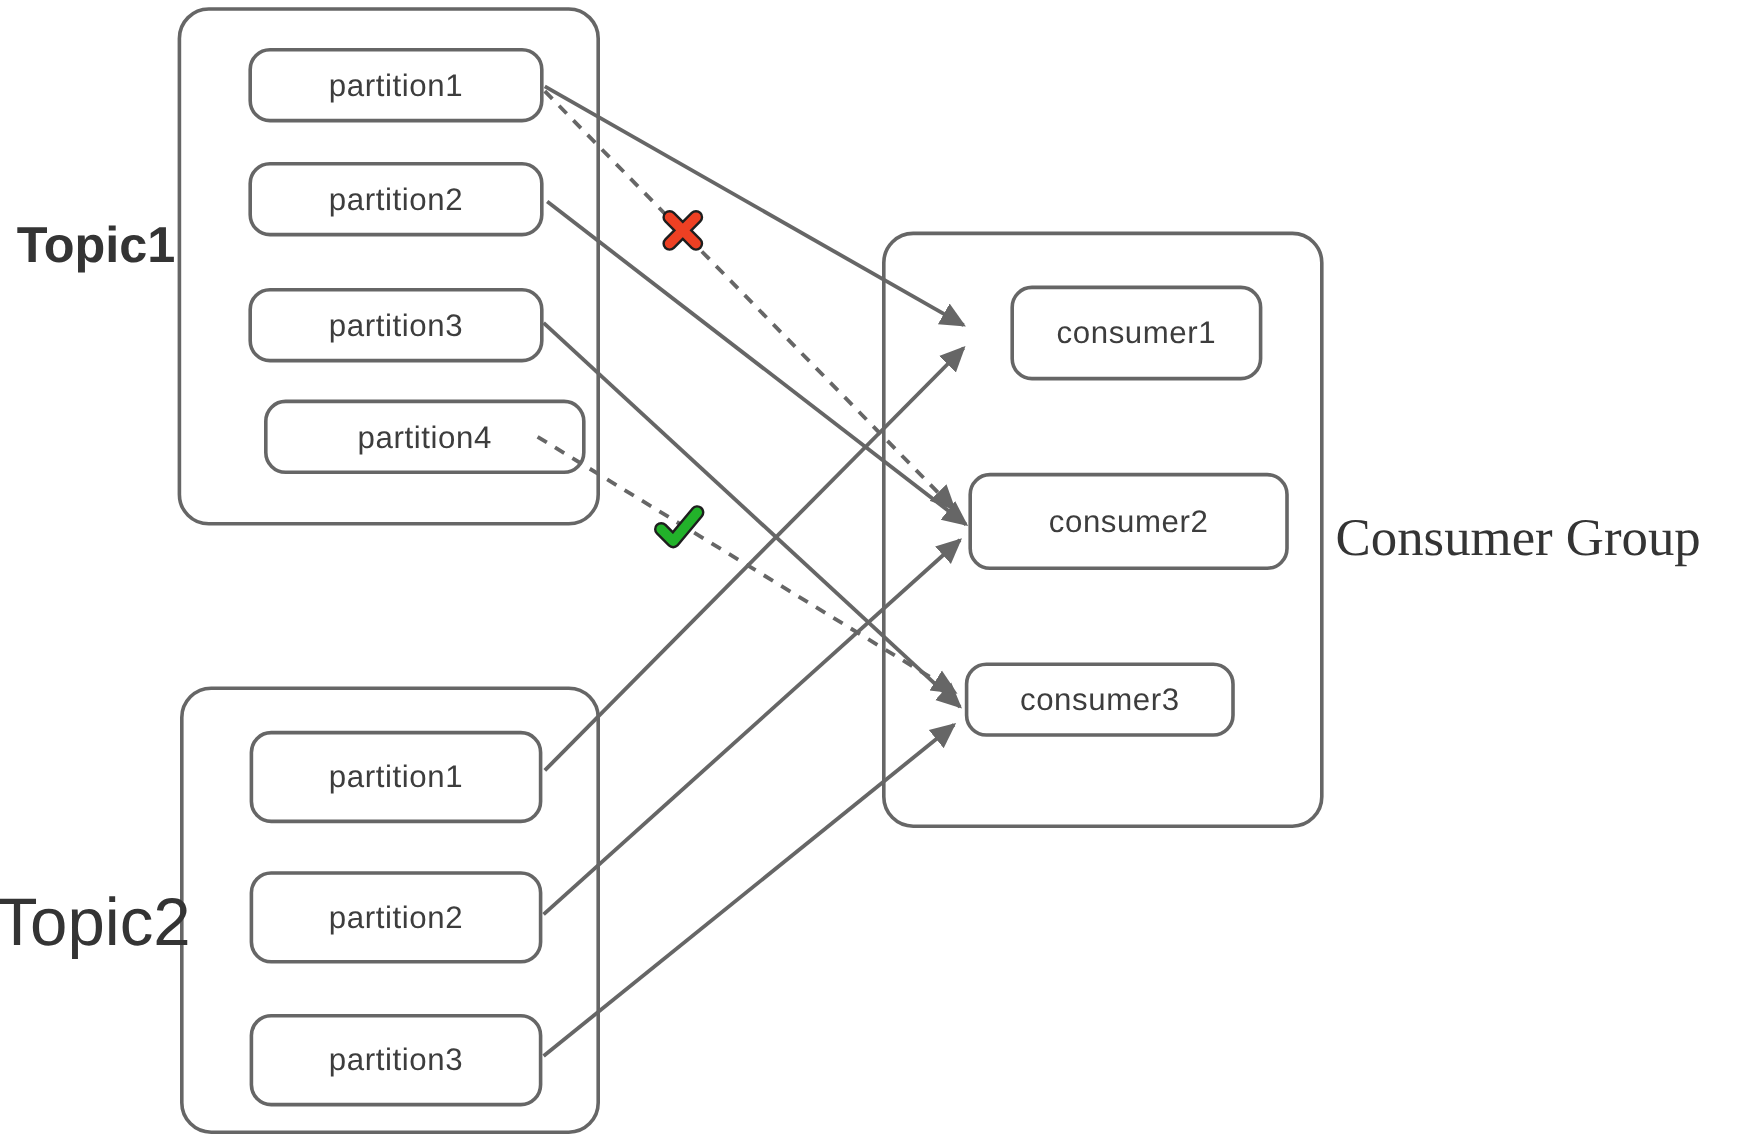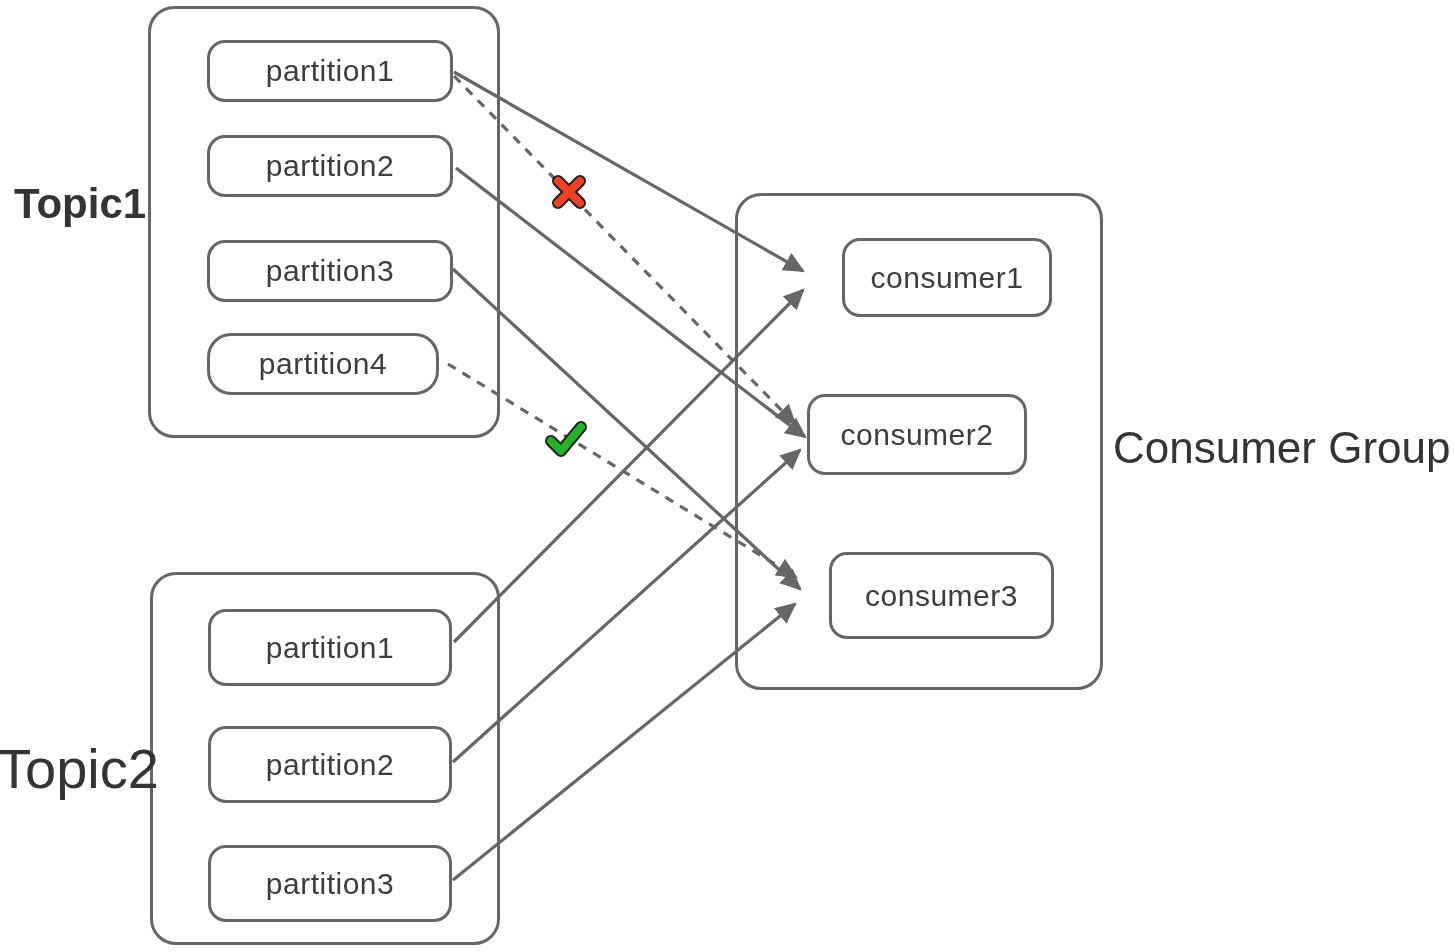--- a/index.html
+++ b/index.html
@@ -20,21 +20,21 @@
   }
   .node-box {
     position: absolute;
     box-sizing: border-box;
     border: 3px solid #666666;
     border-radius: 18px;
     background: #ffffff;
     display: flex;
     align-items: center;
     justify-content: center;
-    font-size: 30px;
+    font-size: 26px;
     color: #3d3d3d;
     letter-spacing: 0.5px;
   }
   .group-label {
     position: absolute;
     transform: translate(-50%, -50%);
     color: #343434;
     white-space: nowrap;
   }
   .group-label.left-align { transform: translate(0, -50%); }
@@ -47,31 +47,31 @@
 </style>
 </head>
 <body>
 
 <div class="stage" id="stage">
     <div class="group-box" style="left: 148px; top: 6px; width: 352px; height: 432px; border-color: rgb(102, 102, 102);"></div>
     <div class="group-label" style="left: 80px; top: 204px; font-size: 42px; color: rgb(52, 52, 52); font-weight: bold;">Topic1</div>
     <div class="node-box" style="left: 207px; top: 40px; width: 246px; height: 62px; border-color: rgb(102, 102, 102); color: rgb(61, 61, 61);">partition1</div>
     <div class="node-box" style="left: 207px; top: 135px; width: 246px; height: 62px; border-color: rgb(102, 102, 102); color: rgb(61, 61, 61);">partition2</div>
     <div class="node-box" style="left: 207px; top: 240px; width: 246px; height: 62px; border-color: rgb(102, 102, 102); color: rgb(61, 61, 61);">partition3</div>
-    <div class="node-box" style="left: 207px; top: 333px; width: 232px; height: 62px; border-color: rgb(102, 102, 102); color: rgb(61, 61, 61); border-radius: 24px;">partition4</div>
+    <div class="node-box" style="left: 220px; top: 333px; width: 268px; height: 62px; border-color: rgb(102, 102, 102); color: rgb(61, 61, 61);">partition4</div>
     <div class="group-box" style="left: 150px; top: 572px; width: 350px; height: 373px; border-color: rgb(102, 102, 102);"></div>
     <div class="group-label" style="left: 78px; top: 768px; font-size: 56px; color: rgb(52, 52, 52);">Topic2</div>
     <div class="node-box" style="left: 208px; top: 609px; width: 244px; height: 77px; border-color: rgb(102, 102, 102); color: rgb(61, 61, 61);">partition1</div>
     <div class="node-box" style="left: 208px; top: 726px; width: 244px; height: 77px; border-color: rgb(102, 102, 102); color: rgb(61, 61, 61);">partition2</div>
     <div class="node-box" style="left: 208px; top: 845px; width: 244px; height: 77px; border-color: rgb(102, 102, 102); color: rgb(61, 61, 61);">partition3</div>
     <div class="group-box" style="left: 735px; top: 193px; width: 368px; height: 497px; border-color: rgb(102, 102, 102);"></div>
-    <div class="group-label left-align" style="left: 1113px; top: 448px; font-size: 44px; color: rgb(52, 52, 52);">Consumer Group</div>
+    <div class="group-label left-align" style="left: 1113px; top: 448px; font-size: 44px; color: rgb(52, 52, 52); font-family: Liberation Serif, serif;">Consumer Group</div>
     <div class="node-box" style="left: 842px; top: 238px; width: 210px; height: 79px; border-color: rgb(102, 102, 102); color: rgb(61, 61, 61);">consumer1</div>
-    <div class="node-box" style="left: 807px; top: 394px; width: 220px; height: 81px; border-color: rgb(102, 102, 102); color: rgb(61, 61, 61);">consumer2</div>
-    <div class="node-box" style="left: 829px; top: 552px; width: 225px; height: 87px; border-color: rgb(102, 102, 102); color: rgb(61, 61, 61);">consumer3</div>
+    <div class="node-box" style="left: 807px; top: 394px; width: 267px; height: 81px; border-color: rgb(102, 102, 102); color: rgb(61, 61, 61);">consumer2</div>
+    <div class="node-box" style="left: 804px; top: 552px; width: 225px; height: 62px; border-color: rgb(102, 102, 102); color: rgb(61, 61, 61);">consumer3</div>
     <svg class="edge-layer" viewBox="0 0 1455 952">
       <defs>
         <marker id="arrowhead" viewBox="0 0 10 10" refX="8.5" refY="5" markerWidth="7" markerHeight="7" orient="auto">
           <path d="M0,0.6 L9.5,5 L0,9.4 z" fill="#666666"></path>
         </marker>
       </defs>
       <line x1="454" y1="72" x2="803" y2="271" stroke="#666666" stroke-width="3.2" marker-end="url(#arrowhead)"></line>
       <line x1="454" y1="76" x2="795" y2="424" stroke="#666666" stroke-width="3.2" stroke-dasharray="9 8" marker-end="url(#arrowhead)"></line>
       <line x1="456" y1="168" x2="805" y2="437" stroke="#666666" stroke-width="3.2" marker-end="url(#arrowhead)"></line>
       <line x1="453" y1="269" x2="800" y2="589" stroke="#666666" stroke-width="3.2" marker-end="url(#arrowhead)"></line>

